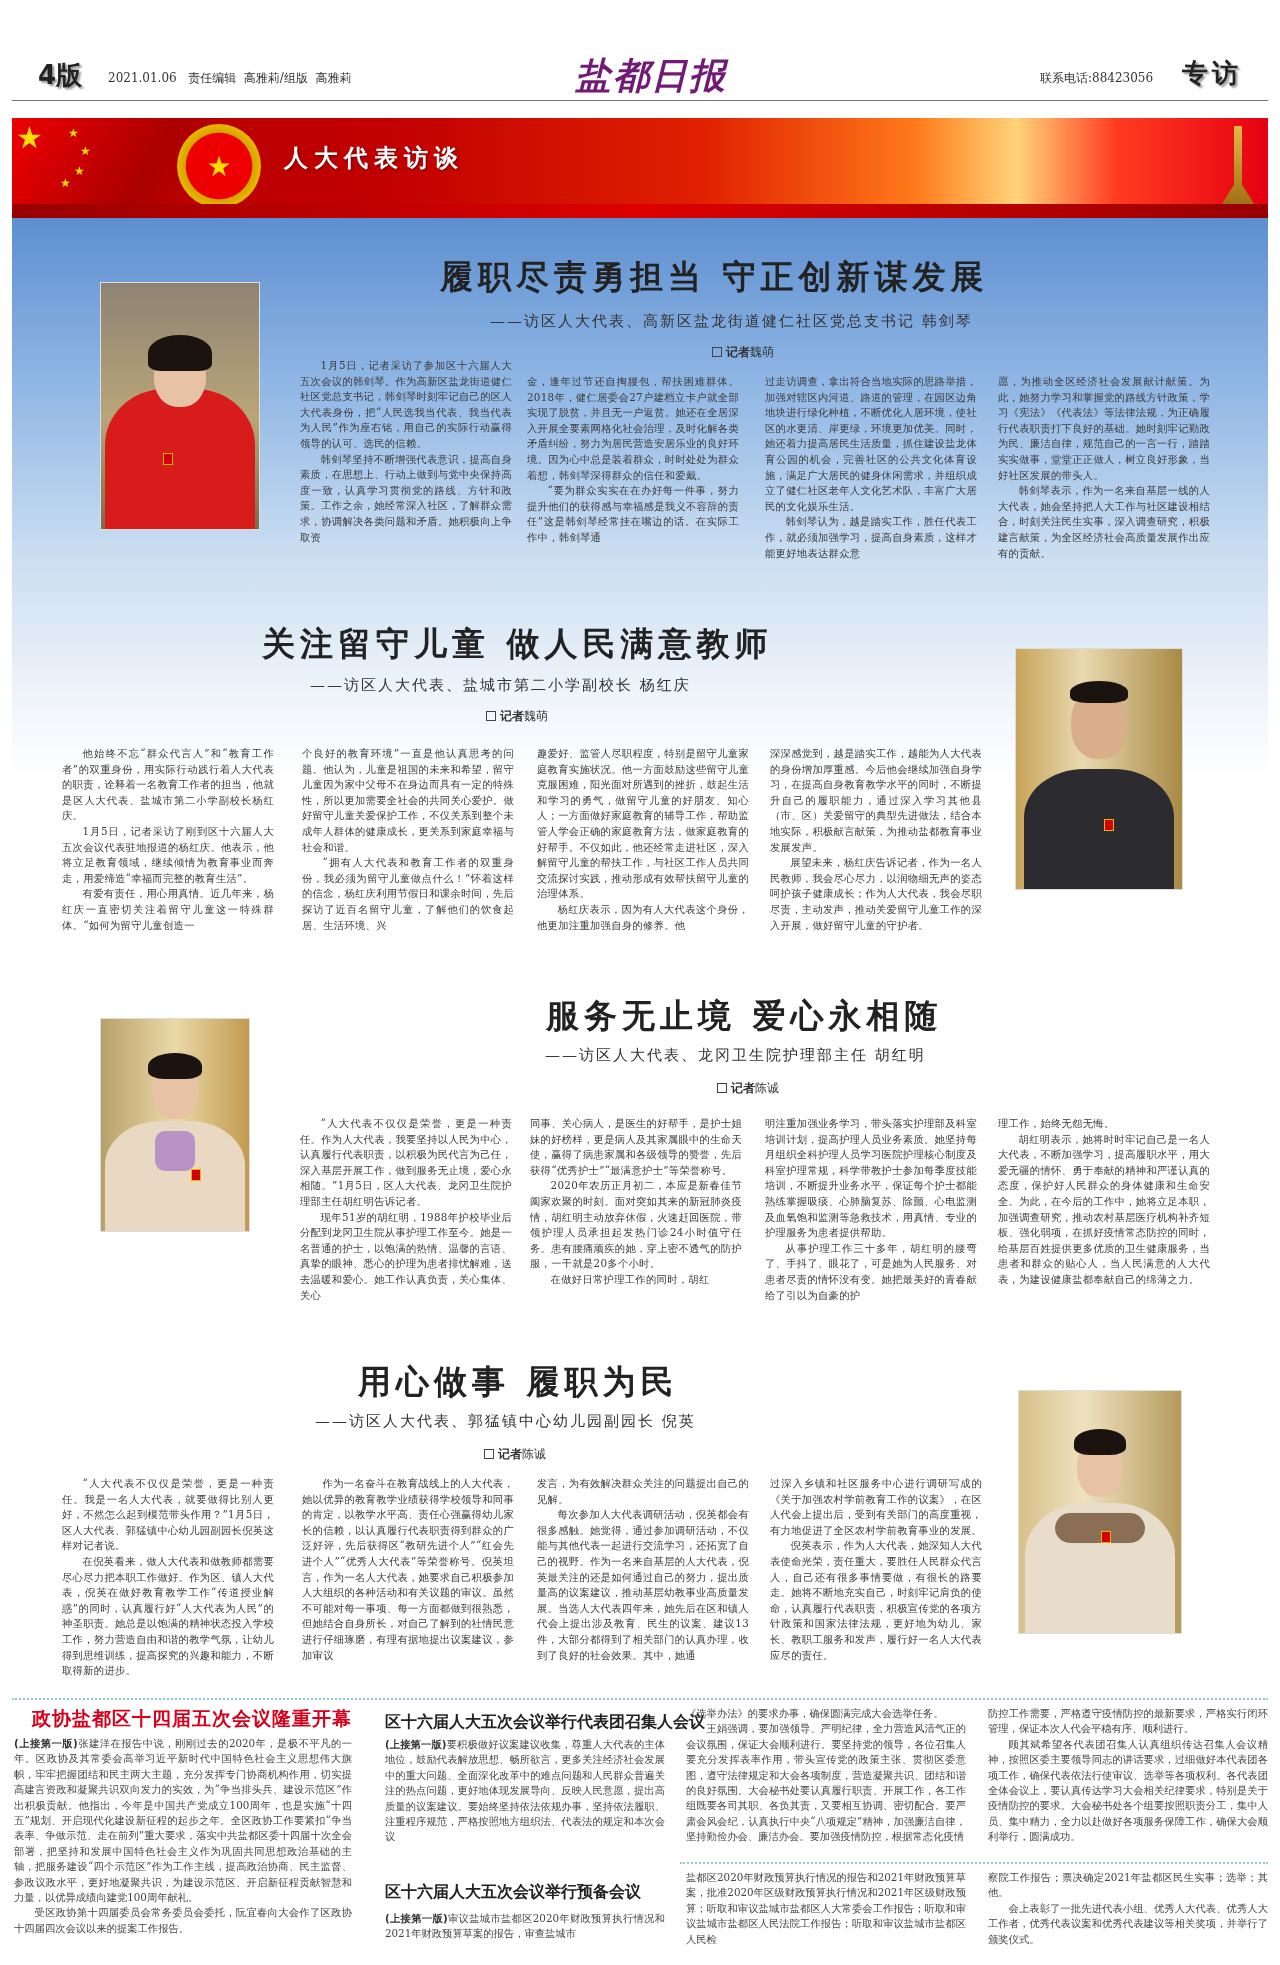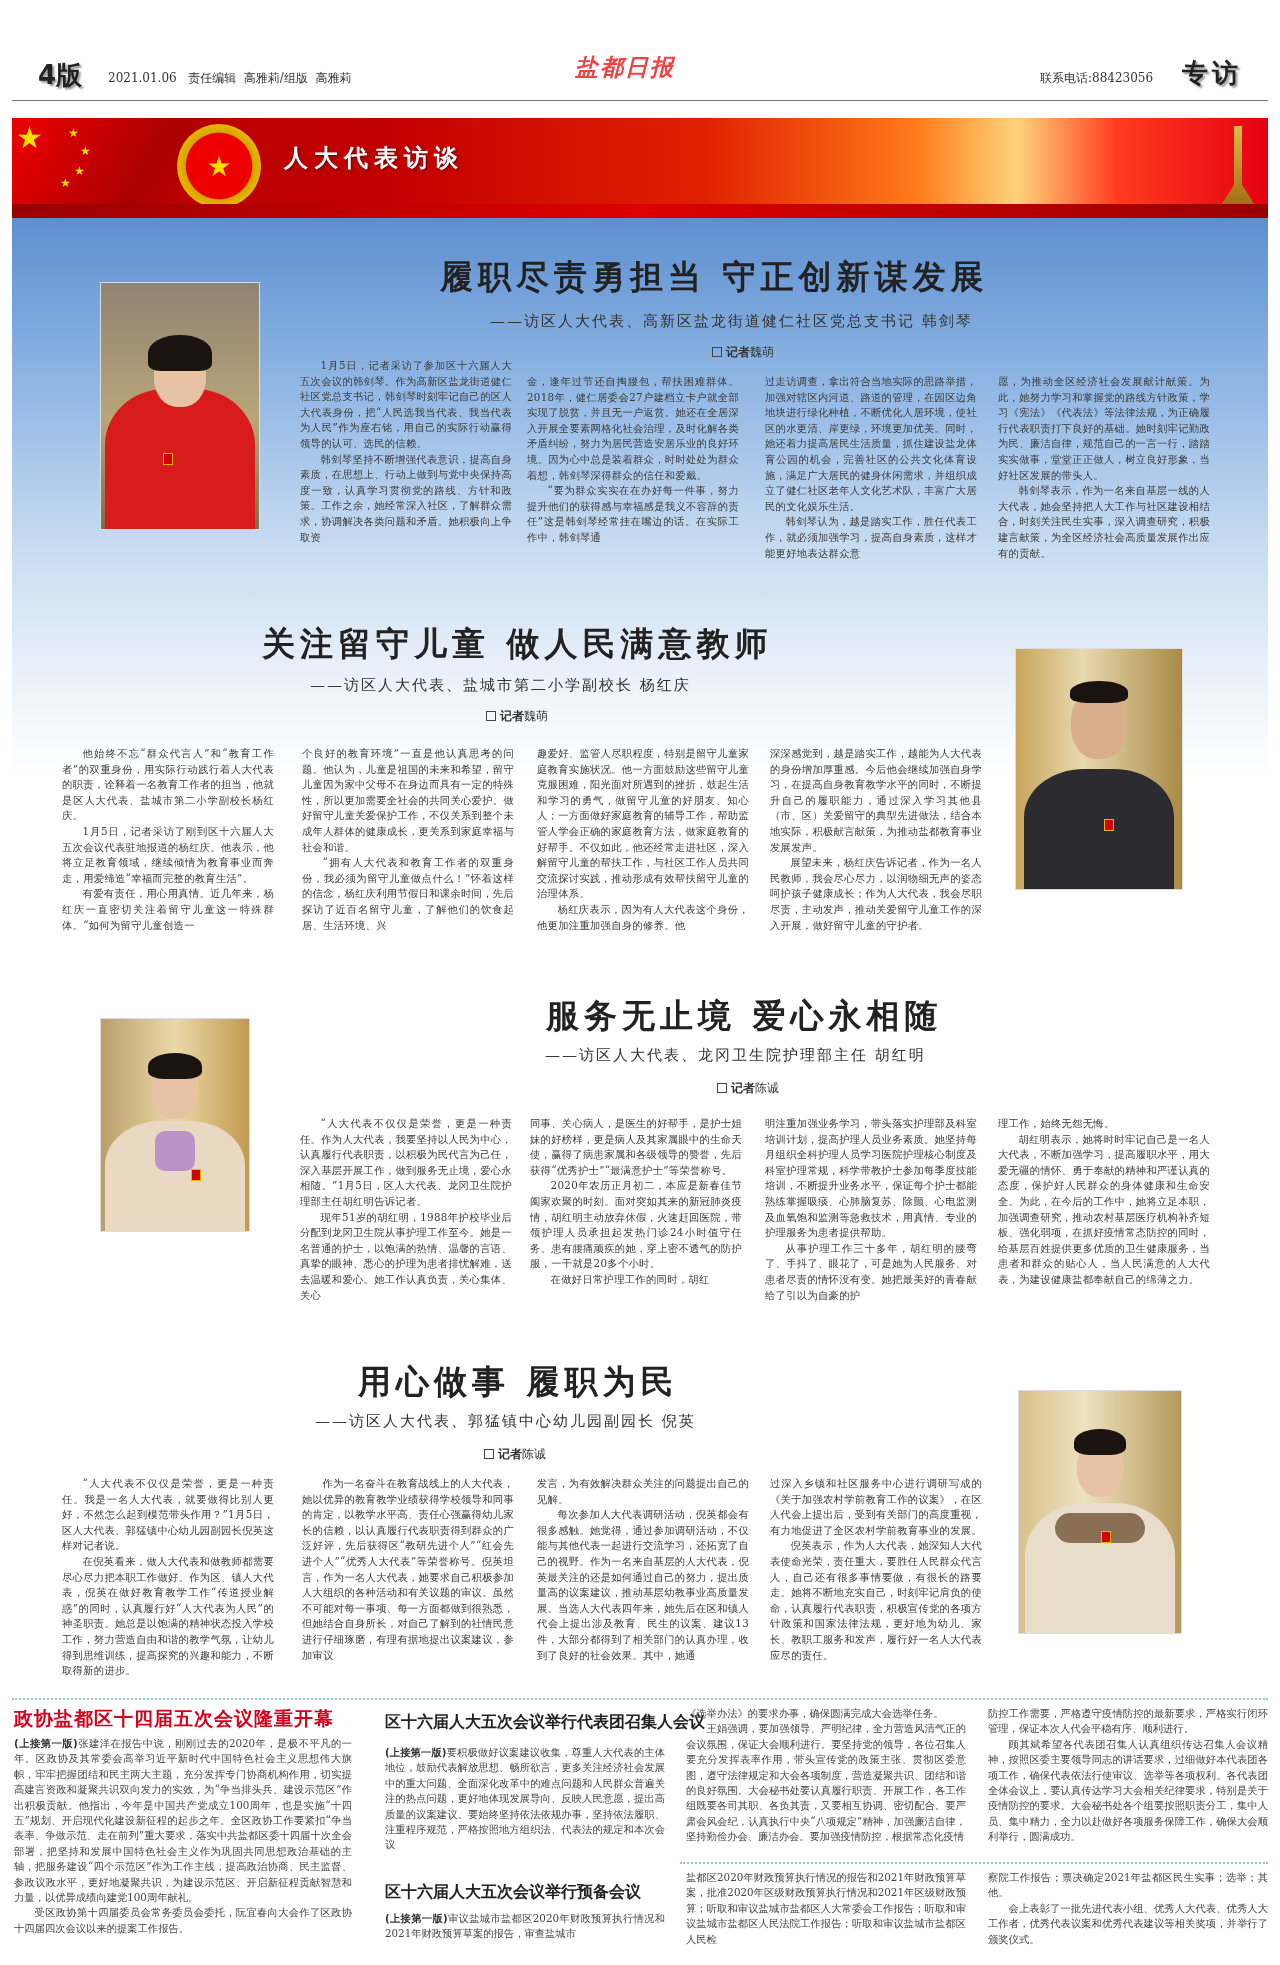--- a/index.html
+++ b/index.html
@@ -1,21 +1,21 @@
 <!DOCTYPE html>
 <html><head>
 <meta charset="utf-8">
 <style>
 *{box-sizing:border-box;margin:0;padding:0}
 body{width:1280px;height:1965px;background:#fff;font-family:"DejaVu Serif","Liberation Serif",serif;color:#333;position:relative;overflow:hidden}
 .abs{position:absolute}
 .masthead{left:0;top:0;width:1280px;height:105px}
 .page-no{left:38px;top:58px;font-family:"DejaVu Sans","Liberation Sans",sans-serif;font-weight:bold;font-size:26px;color:#222;text-shadow:2px 2px 2px #999}
 .meta{left:108px;top:70px;font-size:12px;color:#333}
-.logo{left:575px;top:52px;font-family:"DejaVu Serif",serif;font-style:italic;font-weight:bold;font-size:23px;color:#ef4444;letter-spacing:2px}
+.logo{left:575px;top:52px;font-family:"DejaVu Serif",serif;font-style:italic;font-weight:bold;font-size:36px;color:#701a75;letter-spacing:2px}
 .phone{left:1040px;top:70px;font-size:12px;color:#333}
 .section{left:1182px;top:56px;font-family:"DejaVu Sans",sans-serif;font-weight:bold;font-size:26px;color:#222;text-shadow:2px 2px 2px #999;letter-spacing:4px}
 .rule{left:12px;width:1256px;height:1px;background:#777}
 .banner{left:12px;top:118px;width:1256px;height:100px;background:linear-gradient(90deg,#b30000 0%,#c20000 30%,#e02000 55%,#ff7a1a 72%,#ffd37a 80%,#ff3b1f 88%,#e60012 100%);overflow:hidden}
 .banner .flag{position:absolute;left:0;top:0;width:220px;height:100px;background:linear-gradient(120deg,#e00 0%,#a00 60%,#c00 100%)}
 .banner .star{position:absolute;color:#ffde00;font-size:26px}
 .emblem{position:absolute;left:165px;top:6px;width:84px;height:84px;border-radius:50%;background:radial-gradient(circle,#e00 55%,#d8a400 57%,#e6b800 70%,#a06c00 100%);display:flex;align-items:center;justify-content:center;color:#ffde00;font-size:28px}
 .banner-title{position:absolute;left:272px;top:24px;font-family:"DejaVu Sans",sans-serif;font-weight:bold;font-size:24px;color:#fff;letter-spacing:6px;text-shadow:1px 1px 3px #600}
 .banner .band{position:absolute;left:0;bottom:0;width:100%;height:14px;background:linear-gradient(90deg,#900,#d00,#900)}
 .monument{position:absolute;right:10px;top:8px;width:40px;height:84px;background:linear-gradient(#e2b84a,#9c6b10);clip-path:polygon(40% 0,60% 0,60% 70%,100% 100%,0 100%,40% 70%)}
@@ -185,30 +185,30 @@
     <p>每次参加人大代表调研活动，倪英都会有很多感触。她觉得，通过参加调研活动，不仅能与其他代表一起进行交流学习，还拓宽了自己的视野。作为一名来自基层的人大代表，倪英最关注的还是如何通过自己的努力，提出质量高的议案建议，推动基层幼教事业高质量发展。当选人大代表四年来，她先后在区和镇人代会上提出涉及教育、民生的议案、建议13件，大部分都得到了相关部门的认真办理，收到了良好的社会效果。其中，她通</p>
   </div>
 <div class="abs col" style="left:770px;top:1476px;width:212px">
     <p class="cont">过深入乡镇和社区服务中心进行调研写成的《关于加强农村学前教育工作的议案》，在区人代会上提出后，受到有关部门的高度重视，有力地促进了全区农村学前教育事业的发展。</p>
     <p>倪英表示，作为人大代表，她深知人大代表使命光荣，责任重大，要胜任人民群众代言人，自己还有很多事情要做，有很长的路要走。她将不断地充实自己，时刻牢记肩负的使命，认真履行代表职责，积极宣传党的各项方针政策和国家法律法规，更好地为幼儿、家长、教职工服务和发声，履行好一名人大代表应尽的责任。</p>
   </div>
 
 <div class="abs dots" style="left:12px;top:1698px;width:1256px"></div>
 
 <div class="abs" style="left:14px;top:1706px;width:338px">
-  <div class="news-title-red" style="text-align:left">政协盐都区十四届五次会议隆重开幕</div>
+  <div class="news-title-red" style="text-align:right">政协盐都区十四届五次会议隆重开幕</div>
   <div class="ncol" style="margin-top:4px">
     <p class="cont"><span class="lead">(上接第一版)</span><span>张建洋在报告中说，刚刚过去的2020年，是极不平凡的一年。区政协及其常委会高举习近平新时代中国特色社会主义思想伟大旗帜，牢牢把握团结和民主两大主题，充分发挥专门协商机构作用，切实提高建言资政和凝聚共识双向发力的实效，为“争当排头兵、建设示范区”作出积极贡献。他指出，今年是中国共产党成立100周年，也是实施“十四五”规划、开启现代化建设新征程的起步之年。全区政协工作要紧扣“争当表率、争做示范、走在前列”重大要求，落实中共盐都区委十四届十次全会部署，把坚持和发展中国特色社会主义作为巩固共同思想政治基础的主轴，把服务建设“四个示范区”作为工作主线，提高政治协商、民主监督、参政议政水平，更好地凝聚共识，为建设示范区、开启新征程贡献智慧和力量，以优异成绩向建党100周年献礼。</span></p>
     <p>受区政协第十四届委员会常务委员会委托，阮宜春向大会作了区政协十四届四次会议以来的提案工作报告。</p>
   </div>
 </div>
 
 <div class="abs" style="left:385px;top:1712px;width:280px">
   <div class="news-title">区十六届人大五次会议举行代表团召集人会议</div>
-  <div class="ncol" style="margin-top:12px">
+  <div class="ncol" style="margin-top:4px">
     <p class="cont"><span class="lead">(上接第一版)</span><span>要积极做好议案建议收集，尊重人大代表的主体地位，鼓励代表解放思想、畅所欲言，更多关注经济社会发展中的重大问题、全面深化改革中的难点问题和人民群众普遍关注的热点问题，更好地体现发展导向、反映人民意愿，提出高质量的议案建议。要始终坚持依法依规办事，坚持依法履职、注重程序规范，严格按照地方组织法、代表法的规定和本次会议</span></p>
   </div>
 </div>
 <div class="abs ncol" style="left:686px;top:1706px;width:280px">
     <p class="cont">《选举办法》的要求办事，确保圆满完成大会选举任务。</p>
     <p>王娟强调，要加强领导、严明纪律，全力营造风清气正的会议氛围，保证大会顺利进行。要坚持党的领导，各位召集人要充分发挥表率作用，带头宣传党的政策主张、贯彻区委意图，遵守法律规定和大会各项制度，营造凝聚共识、团结和谐的良好氛围。大会秘书处要认真履行职责、开展工作，各工作组既要各司其职、各负其责，又要相互协调、密切配合。要严肃会风会纪，认真执行中央“八项规定”精神，加强廉洁自律，坚持勤俭办会、廉洁办会。要加强疫情防控，根据常态化疫情</p>
   </div>
 <div class="abs ncol" style="left:988px;top:1706px;width:280px">
     <p class="cont">防控工作需要，严格遵守疫情防控的最新要求，严格实行闭环管理，保证本次人代会平稳有序、顺利进行。</p>
     <p>顾其斌希望各代表团召集人认真组织传达召集人会议精神，按照区委主要领导同志的讲话要求，过细做好本代表团各项工作，确保代表依法行使审议、选举等各项权利。各代表团全体会议上，要认真传达学习大会相关纪律要求，特别是关于疫情防控的要求。大会秘书处各个组要按照职责分工，集中人员、集中精力，全力以赴做好各项服务保障工作，确保大会顺利举行，圆满成功。</p>

